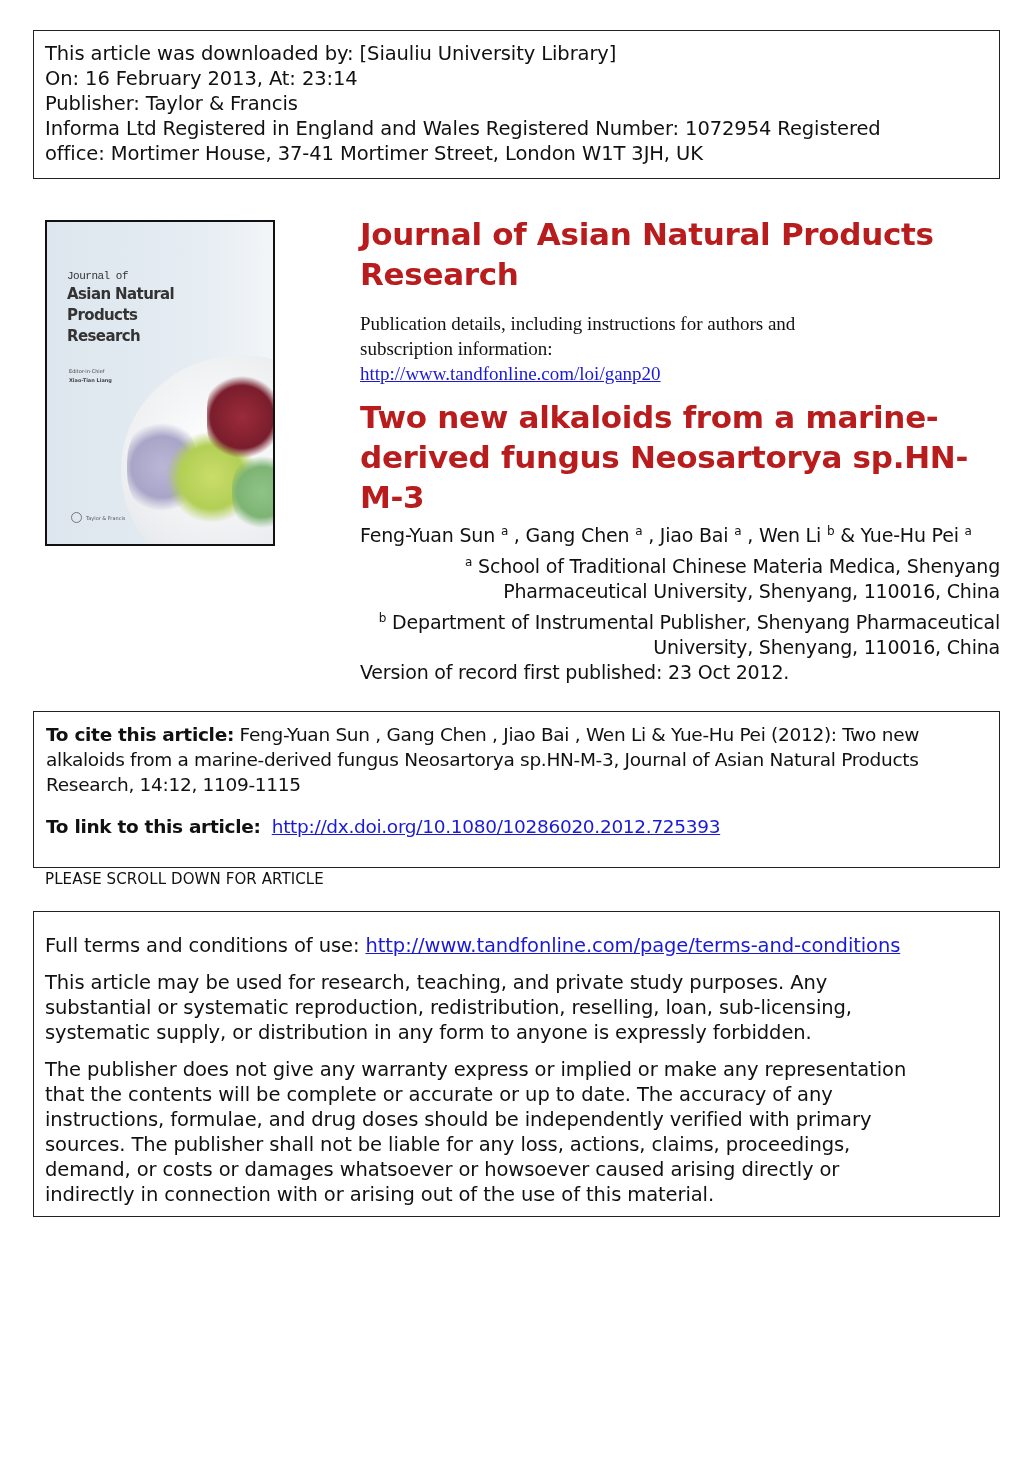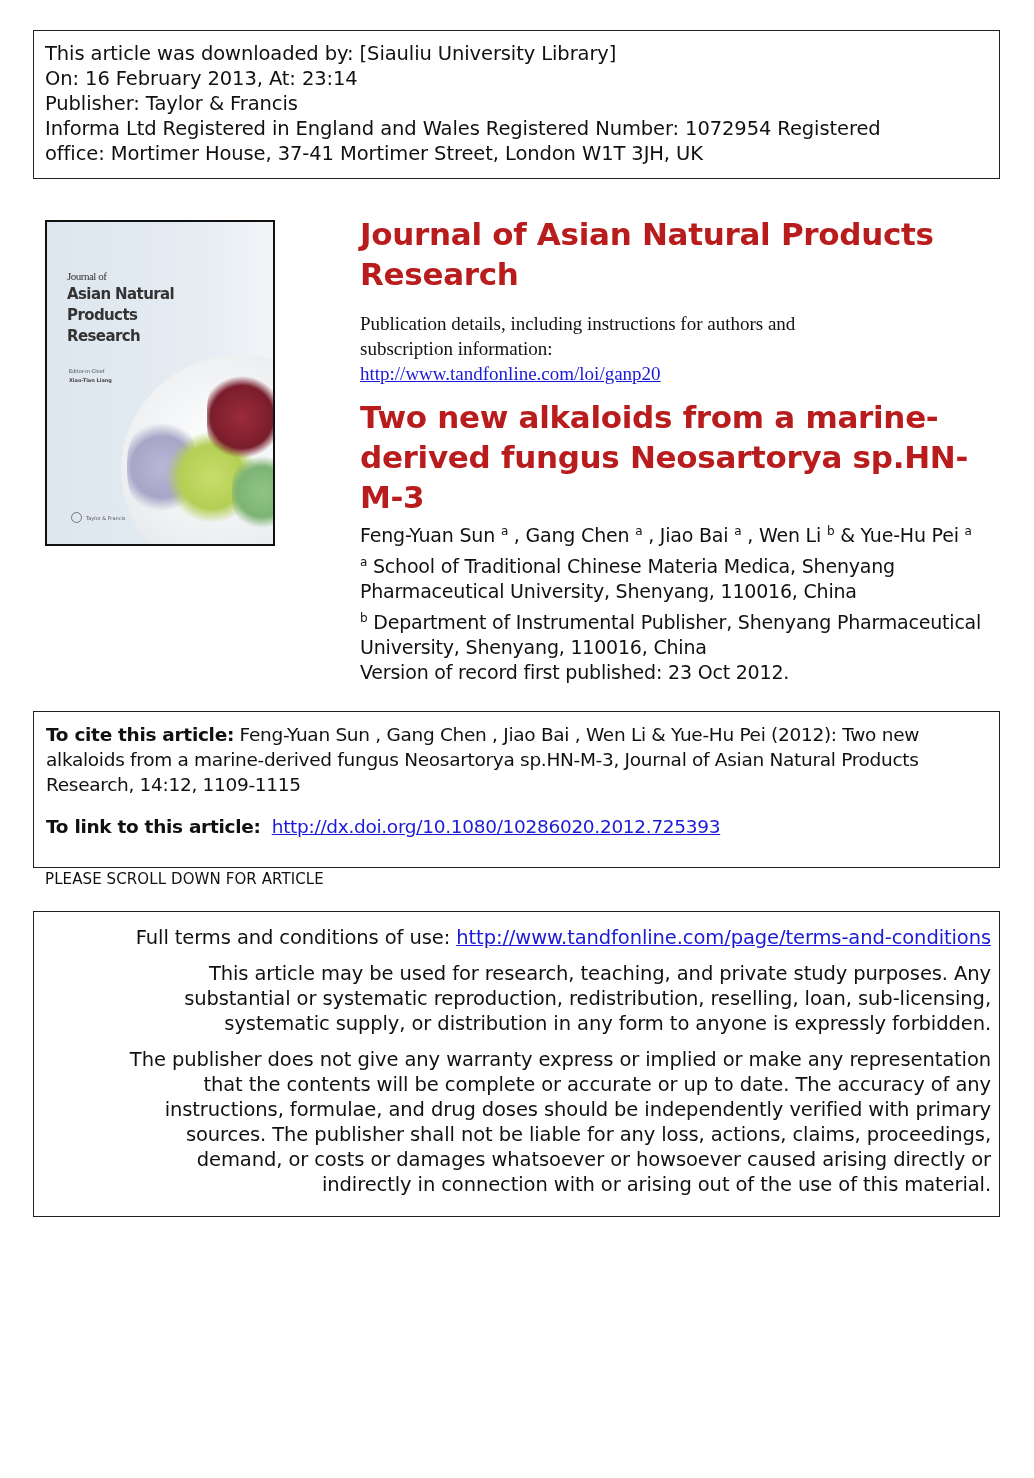--- a/index.html
+++ b/index.html
@@ -10,50 +10,50 @@
   .box {
     position: absolute; border: 1.5px solid #222; box-sizing: border-box;
   }
   .hdr { left: 33px; top: 30px; width: 967px; height: 149px; padding: 10px 0 0 11px; }
   .hdr div { font-size: 19.5px; line-height: 25px; white-space: nowrap; letter-spacing: -0.1px; }
   .cover {
     position: absolute; left: 45px; top: 220px; width: 230px; height: 326px;
     border: 2px solid #111; box-sizing: border-box; overflow: hidden;
     background: linear-gradient(90deg, #dde6ee 0%, #e6edf3 70%, #f2f5f8 100%);
   }
-  .cover .c1 { position: absolute; left: 20px; top: 48px; font-size: 11px; color: #333; font-family: Liberation Serif, serif; letter-spacing: -0.5px; }
+  .cover .c1 { position: absolute; left: 20px; top: 48px; font-size: 11px; color: #333; font-family: Liberation Mono, monospace; letter-spacing: -0.5px; }
   .cover .c2 { position: absolute; left: 20px; top: 62px; font-size: 15px; font-weight: bold; color: #333; line-height: 21px; letter-spacing: -0.6px; }
   .cover .ed { position: absolute; left: 22px; top: 145px; font-size: 5px; color: #444; line-height: 9px; }
   .cover .globe {
     position: absolute; left: 74px; top: 133px; width: 240px; height: 230px; border-radius: 50%;
     background: radial-gradient(circle at 40% 40%, #ffffff 0%, #eef0f2 45%, #d8dde3 100%);
   }
   .cover .blob1 { position: absolute; left: 160px; top: 150px; width: 70px; height: 90px; border-radius: 40%; background: radial-gradient(circle, #9b2b3a 0%, #7a1d2c 55%, transparent 72%); }
   .cover .blob2 { position: absolute; left: 120px; top: 210px; width: 90px; height: 90px; border-radius: 45%; background: radial-gradient(circle, #c9dd6a 0%, #b3cf55 50%, transparent 72%); }
   .cover .blob3 { position: absolute; left: 80px; top: 195px; width: 70px; height: 100px; border-radius: 45%; background: radial-gradient(circle, #b9b6d6 0%, #a8a5c8 50%, transparent 72%); }
   .cover .blob4 { position: absolute; left: 185px; top: 230px; width: 60px; height: 80px; border-radius: 45%; background: radial-gradient(circle, #8fc486 0%, #7db474 50%, transparent 72%); }
   .cover .logo { position: absolute; left: 24px; top: 290px; font-size: 5px; color: #555; display: flex; align-items: center; gap: 4px; }
   .cover .logo .circ { width: 9px; height: 9px; border-radius: 50%; border: 1px solid #777; }
   .right { position: absolute; left: 360px; top: 214px; width: 640px; }
   .jtitle { font-size: 31px; font-weight: bold; line-height: 40px; letter-spacing: -0.3px; color: #b91c1c; }
   .pubdet { font-size: 19px; line-height: 25px; margin-top: 17px; font-family: Liberation Serif, serif; }
   a.lnk { color: #1a1ad6; text-decoration: underline; }
   .atitle { font-size: 31px; font-weight: bold; line-height: 40px; margin-top: 11px; letter-spacing: -0.3px; color: #b91c1c; }
   .authors { font-size: 19px; line-height: 25px; margin-top: 6px; white-space: nowrap; letter-spacing: -0.2px; }
   .authors sup, .aff sup { font-size: 12px; vertical-align: 7px; line-height: 0; }
-  .aff { font-size: 19px; line-height: 25px; margin-top: 6px; letter-spacing: -0.2px; }
+  .aff { font-size: 19px; line-height: 25px; margin-top: 6px; letter-spacing: -0.2px; text-align: right; }
   .aff.first { margin-top: 6px; }
   .vor { font-size: 19px; line-height: 25px; letter-spacing: -0.2px; }
   .cite { left: 33px; top: 711px; width: 967px; height: 157px; padding: 10px 10px 0 12px; }
   .cite p { margin: 0; font-size: 18.5px; line-height: 25px; letter-spacing: -0.3px; }
   .cite b { font-weight: bold; }
   .cite .linkline { margin-top: 17px; }
   .scroll { position: absolute; left: 45px; top: 866px; font-size: 15px; line-height: 26px; letter-spacing: 0.1px; text-align: right; }
   .terms { left: 33px; top: 911px; width: 967px; height: 306px; padding: 9px 8px 0 11px; }
-  .terms p { margin: 4px 0 11px 0; font-size: 19.5px; line-height: 25px; letter-spacing: -0.1px; text-align: right; }
+  .terms p { margin: 12px 0 11px 0; font-size: 19.5px; line-height: 25px; letter-spacing: -0.1px; }
 </style>
 </head>
 <body>
 
 <div class="box hdr">
   <div>This article was downloaded by: [Siauliu University Library]</div>
   <div>On: 16 February 2013, At: 23:14</div>
   <div>Publisher: Taylor &amp; Francis</div>
   <div>Informa Ltd Registered in England and Wales Registered Number: 1072954 Registered</div>
   <div>office: Mortimer House, 37-41 Mortimer Street, London W1T 3JH, UK</div>

